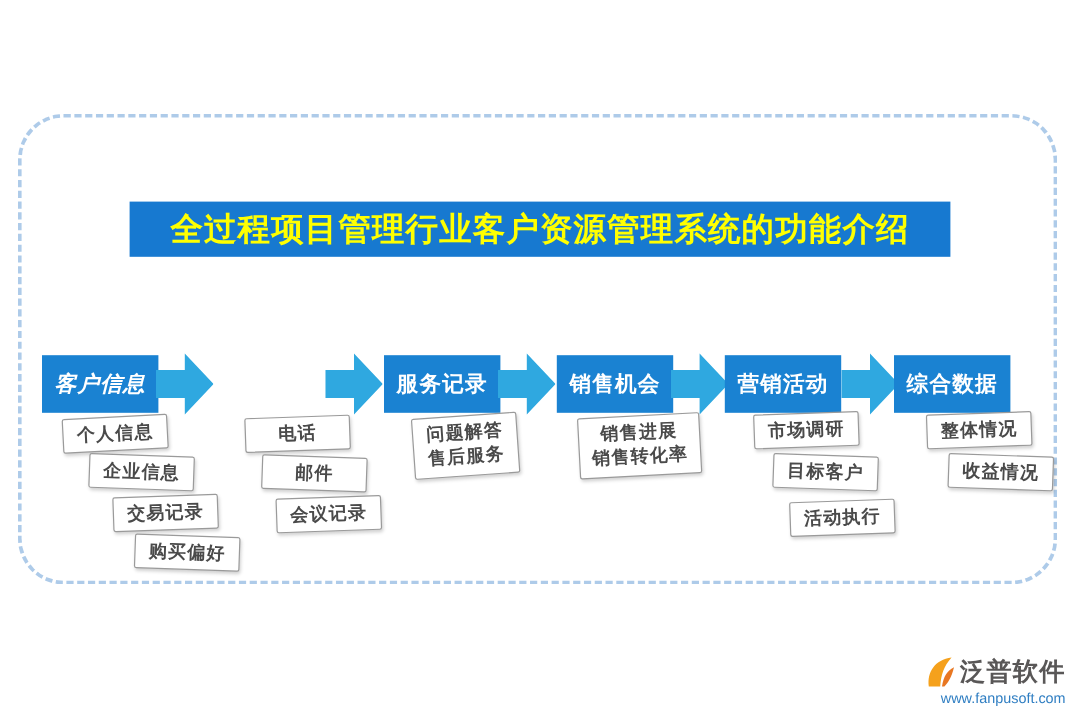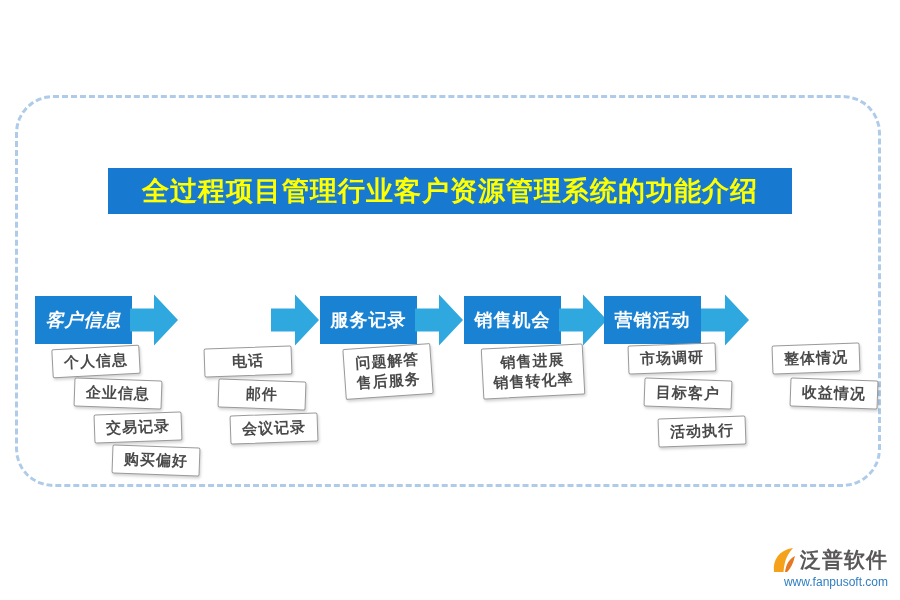--- a/index.html
+++ b/index.html
@@ -112,20 +112,21 @@
 
   <div class="stage stage1">客户信息</div>
   <div class="arrow arrow1"></div>
   <div class="arrow arrow2"></div>
   <div class="stage stage3">服务记录</div>
   <div class="arrow arrow3"></div>
   <div class="stage stage4">销售机会</div>
   <div class="arrow arrow4"></div>
   <div class="stage stage5">营销活动</div>
   <div class="arrow arrow5"></div>
+  <div class="stage stage6">综合数据</div>
 
   <div class="tag" style="left:52px;  top:347px; transform:rotate(-3deg);">个人信息</div>
   <div class="tag" style="left:74px;  top:379px; transform:rotate(2deg);">企业信息</div>
   <div class="tag" style="left:94px;  top:413px; transform:rotate(-2deg);">交易记录</div>
   <div class="tag" style="left:112px; top:446px; transform:rotate(2deg);">购买偏好</div>
 
   <div class="tag" style="left:204px; top:347px; transform:rotate(-2deg);">电话</div>
   <div class="tag" style="left:218px; top:380px; transform:rotate(2deg);">邮件</div>
   <div class="tag" style="left:230px; top:414px; transform:rotate(-2deg);">会议记录</div>
 

